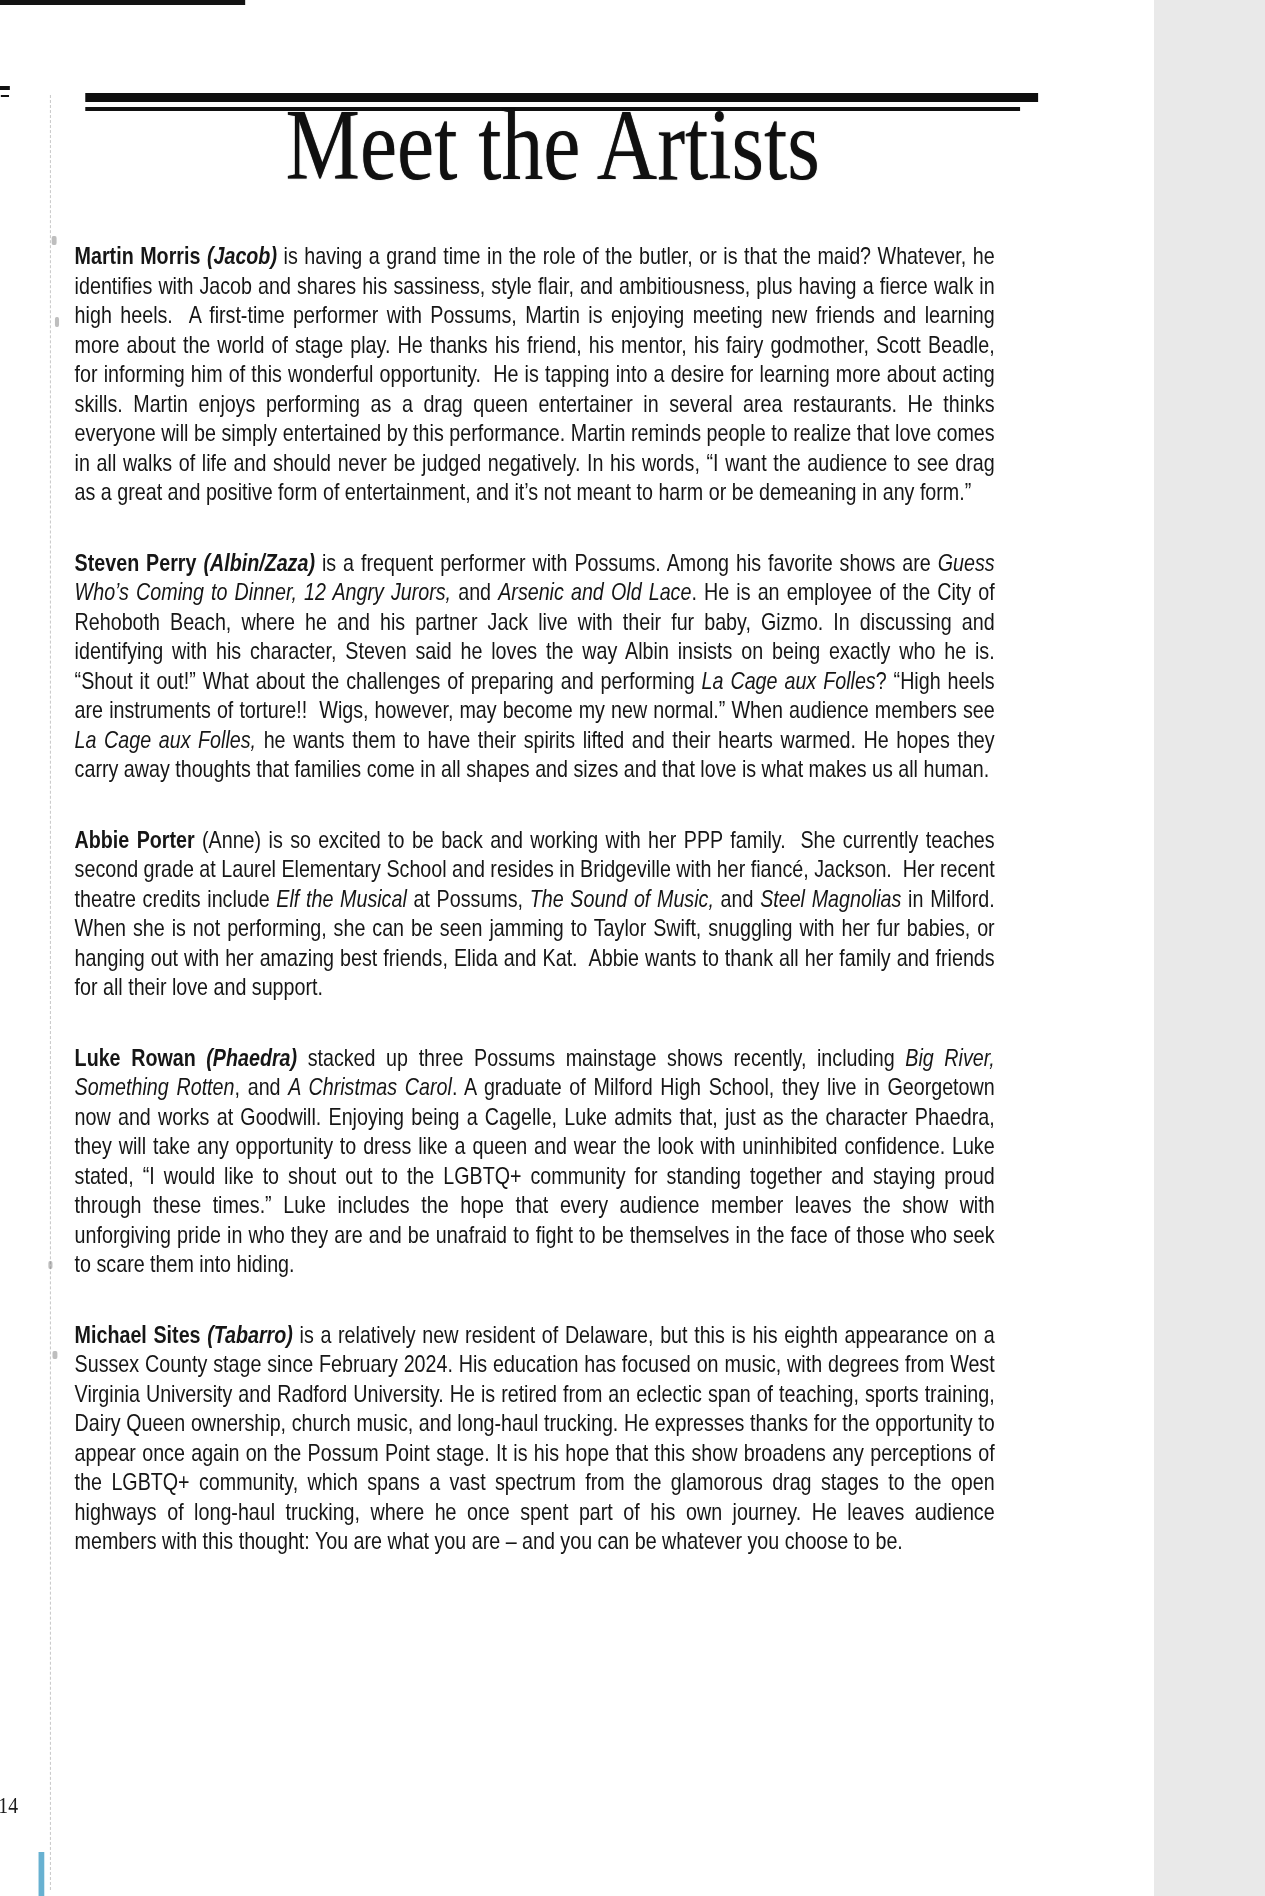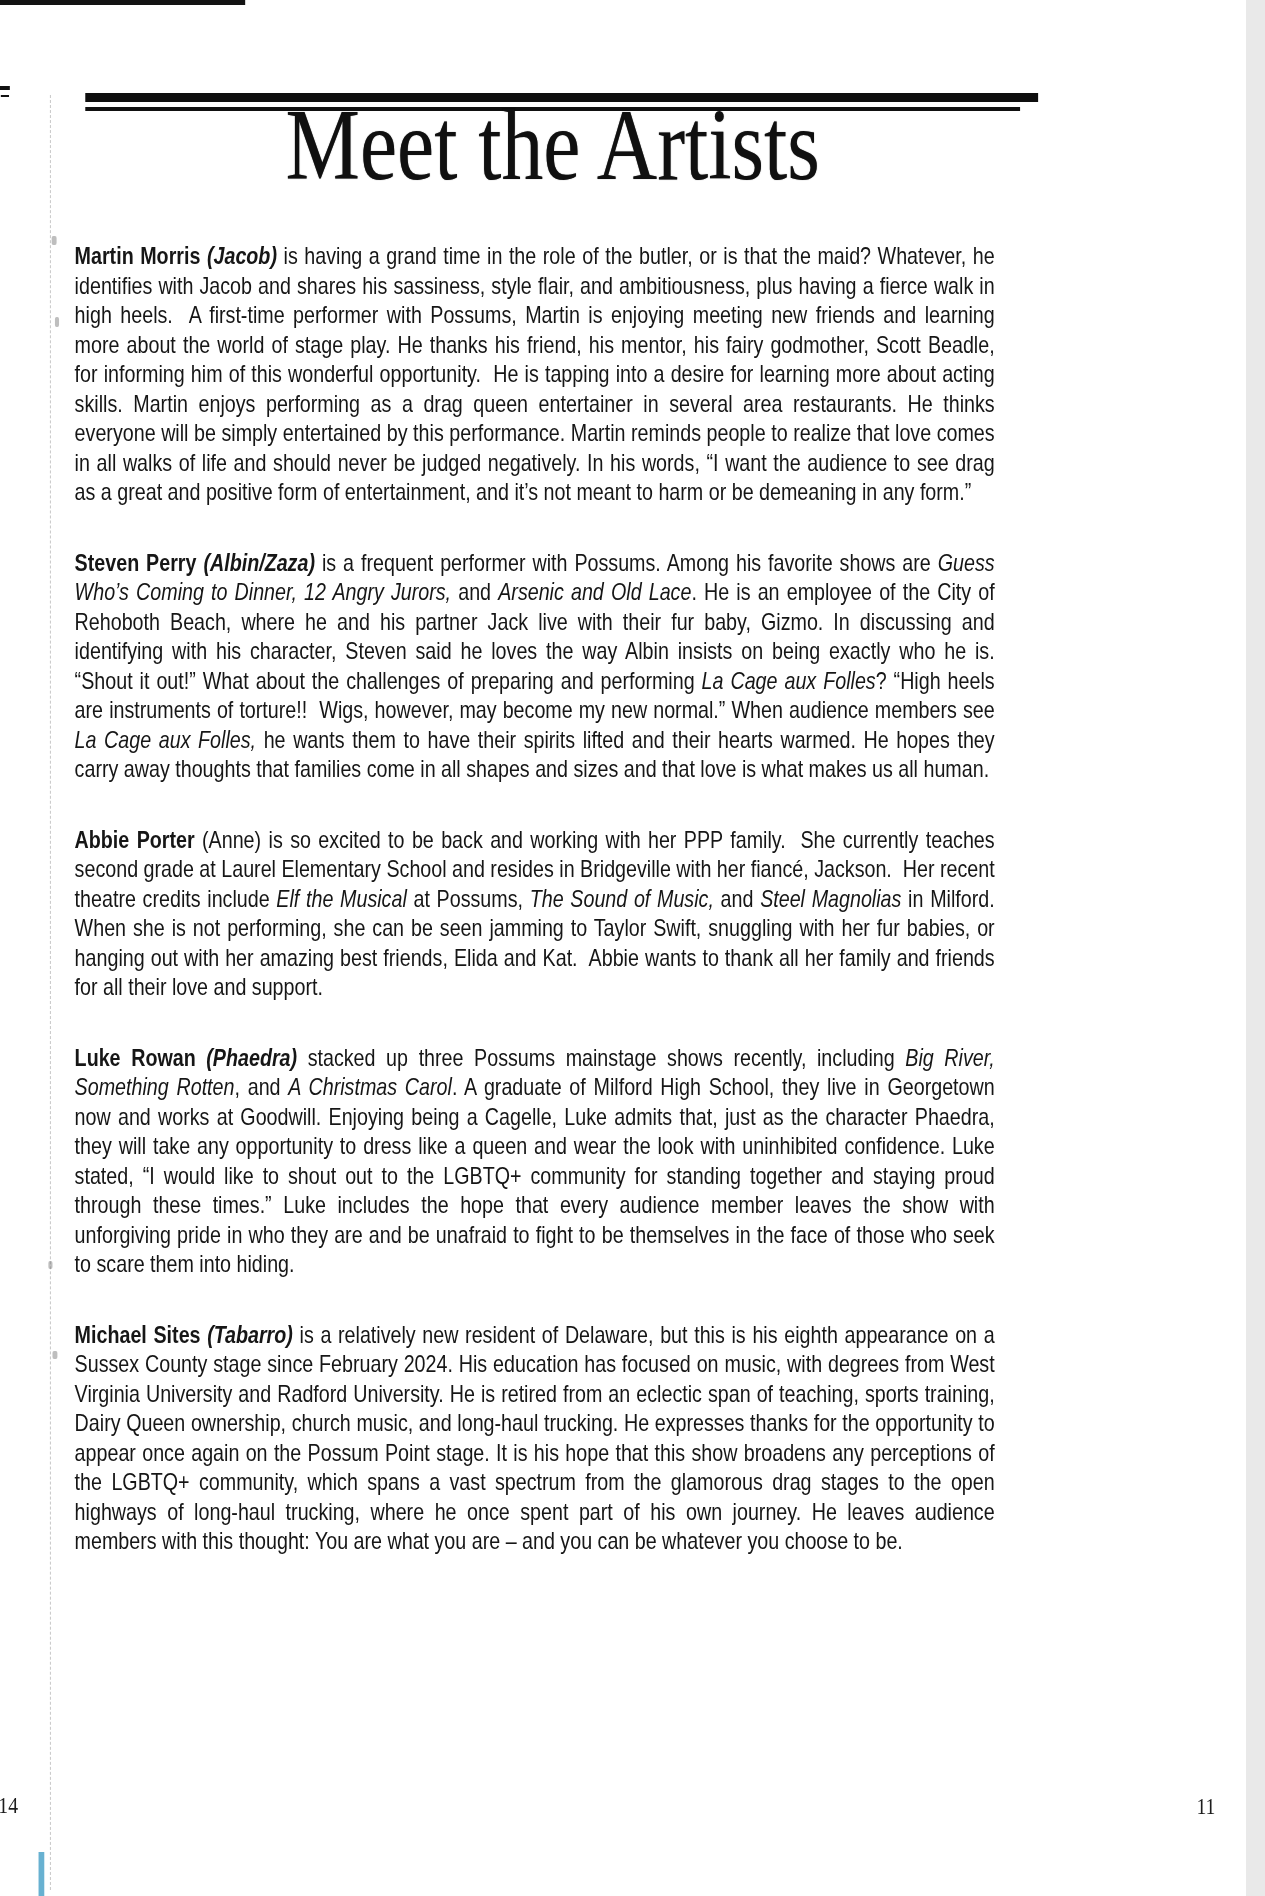--- a/index.html
+++ b/index.html
@@ -1,18 +1,18 @@
 <!DOCTYPE html>
 <html><head>
 <meta charset="utf-8">
 <style>
   html,body{margin:0;padding:0;background:#e9e9e9;}
   .page{
-    position:relative;width:1246px;height:1896px;background:#ffffff;
-    overflow:hidden;font-family:"Liberation Sans",sans-serif;color:#141414;
+    position:relative;width:1142px;height:1896px;background:#ffffff;
+    overflow:hidden;font-family:"Liberation Sans",sans-serif;color:#141414;padding-left:12px;
   }
   
   .scan{position:absolute;left:0;top:0;width:1543px;height:1896px;
         transform:scaleX(0.82);transform-origin:0 0;}
 
   .rule-thick{position:absolute;left:104px;top:93px;width:1162px;height:9px;background:#0e0e0e;}
   .rule-thin{position:absolute;left:104px;top:107px;width:1140px;height:4px;background:#111;}
 
   .title{
     position:absolute;left:104px;top:94px;width:1140px;margin:0;

